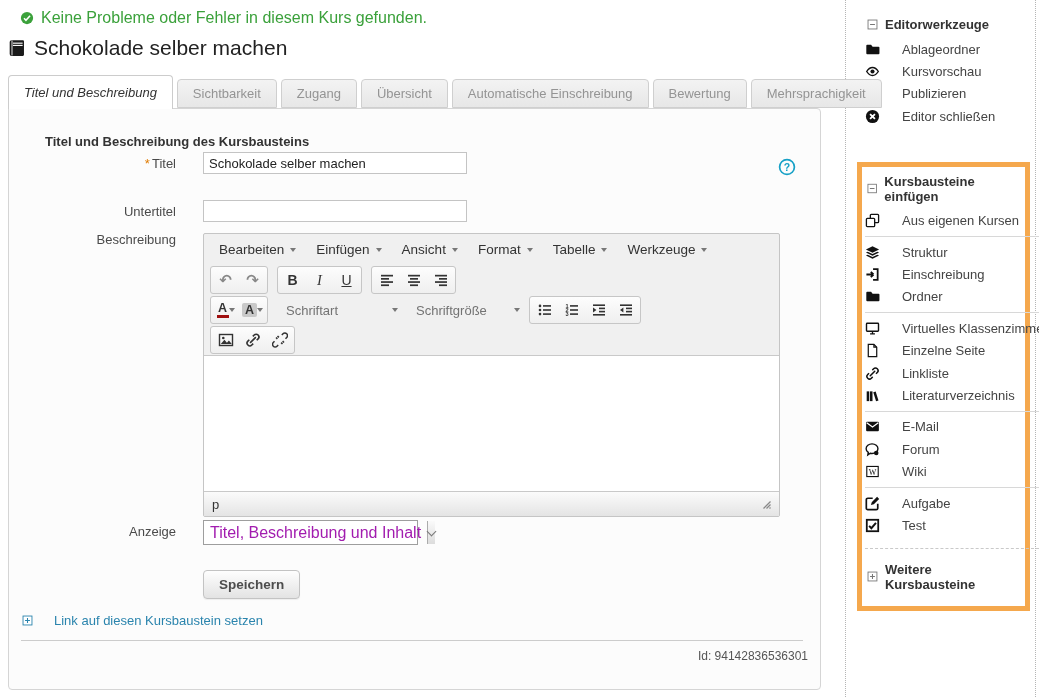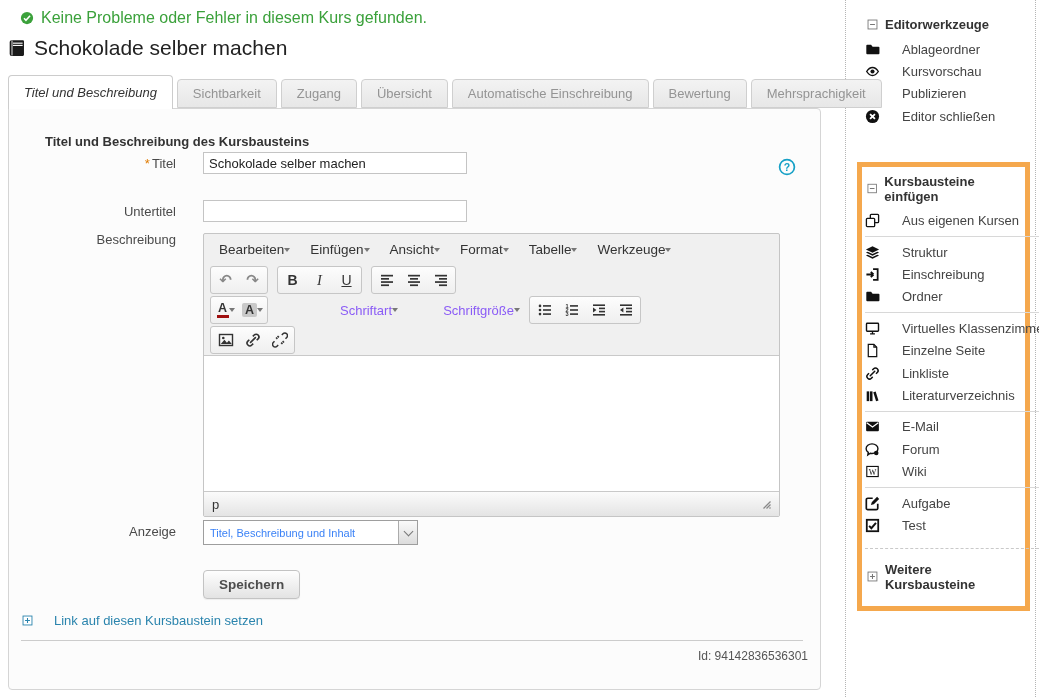--- a/index.html
+++ b/index.html
@@ -33,49 +33,49 @@
   .flabel{position:absolute;left:0;width:167px;text-align:right;font-size:13px;color:#4a4a4a;}
   .req{color:#e07b00;margin-right:2px;}
   .tinput{position:absolute;left:194px;width:264px;height:22px;box-sizing:border-box;
     border:1px solid #c4c4c4;background:#fff;font-size:13px;color:#222;padding:1px 5px;
     font-family:"Liberation Sans","DejaVu Sans",sans-serif;}
 
   
   .editor{position:absolute;left:194px;top:124px;width:577px;height:284px;box-sizing:border-box;
     border:1px solid #c5c5c5;display:flex;flex-direction:column;background:#f0f0f0;border-radius:2px;}
   .menubar{height:31px;display:flex;align-items:center;padding:0 5px;}
-  .menu{display:flex;align-items:center;padding:0 10px;height:28px;font-size:13.5px;color:#333;cursor:pointer;}
+  .menu{display:flex;align-items:center;gap:6px;padding:0 10px;height:28px;font-size:13.5px;color:#333;cursor:pointer;}
   .caret{display:inline-block;width:0;height:0;border-left:3.5px solid transparent;
     border-right:3.5px solid transparent;border-top:4px solid #777;}
   .toolbar{display:flex;align-items:center;padding:2px 6px;height:30px;box-sizing:border-box;}
   .tb-group{display:inline-flex;align-items:center;height:26px;padding:0 1px;margin-right:9px;
     border:1px solid #c6c6c6;border-radius:3px;background:linear-gradient(#fdfdfd,#efefef);}
   .tb-btn{display:inline-flex;align-items:center;justify-content:center;min-width:27px;height:24px;
     color:#333;cursor:pointer;font-size:14px;}
   .tb-btn svg{color:#333;}
   .tb-arrow{font-family:"DejaVu Sans",sans-serif;font-size:15px;color:#888;font-weight:bold;}
   .tb-b{font-weight:bold;font-size:14px;}
   .tb-i{font-style:italic;font-family:"Liberation Serif",serif;font-size:14.5px;}
   .tb-u{text-decoration:underline;font-size:14px;}
   .tc-wrap{display:inline-flex;flex-direction:column;align-items:center;line-height:11px;}
   .tc-a{font-weight:bold;font-size:12.5px;}
   .tc-bar{width:12px;height:3px;margin-top:1px;}
   .bc-a{font-weight:bold;font-size:12.5px;background:#c9c9c9;padding:0 3px;border-radius:2px;}
-  .tb-flat{display:inline-flex;align-items:center;justify-content:flex-end;height:26px;
-    padding:0 9px;color:#8b5cf6;font-size:13px;cursor:pointer;}
+  .tb-flat{display:inline-flex;align-items:center;justify-content:space-between;height:26px;
+    padding:0 9px;color:#737373;font-size:13px;cursor:pointer;}
   .edit-area{flex:1;background:#fff;border-top:1px solid #c9c9c9;cursor:text;}
   .statusbar{height:25px;box-sizing:border-box;border-top:1px solid #c9c9c9;
     background:linear-gradient(#fbfbfb,#e4e4e4);display:flex;align-items:center;padding:0 8px;
     font-size:13px;color:#333;}
   .grip{margin-left:auto;cursor:nwse-resize;}
 
   
   .fselect{position:absolute;left:194px;top:411px;width:215px;height:25px;box-sizing:border-box;
     border:1px solid #9e9e9e;background:#fff;display:flex;align-items:center;cursor:pointer;}
-  .fselect .sel-text{flex:1;font-size:11px;color:#3b82f6;padding:0 6px;white-space:nowrap;}
+  .fselect .sel-text{flex:1;font-size:16px;color:#a21caf;padding:0 6px;white-space:nowrap;}
   .sel-arrow{width:19px;height:100%;box-sizing:border-box;border-left:1px solid #ababab;
     background:linear-gradient(#fafafa,#dcdcdc);display:flex;align-items:center;justify-content:center;}
   .sel-arrow i{width:6px;height:6px;border-right:1.6px solid #777;border-bottom:1.6px solid #777;
     transform:rotate(45deg);margin-top:-3px;}
   .save-btn{position:absolute;left:194px;top:461px;height:29px;padding:0 15px;
     border:1px solid #c3c3c3;border-radius:4px;background:linear-gradient(#fefefe,#e3e3e3);
     font-size:13.5px;font-weight:bold;color:#4d4d4d;cursor:pointer;
     font-family:"Liberation Sans","DejaVu Sans",sans-serif;box-shadow:0 1px 1px rgba(0,0,0,.06);}
 
   .set-link{position:absolute;left:12px;top:504px;display:flex;align-items:center;gap:20px;

